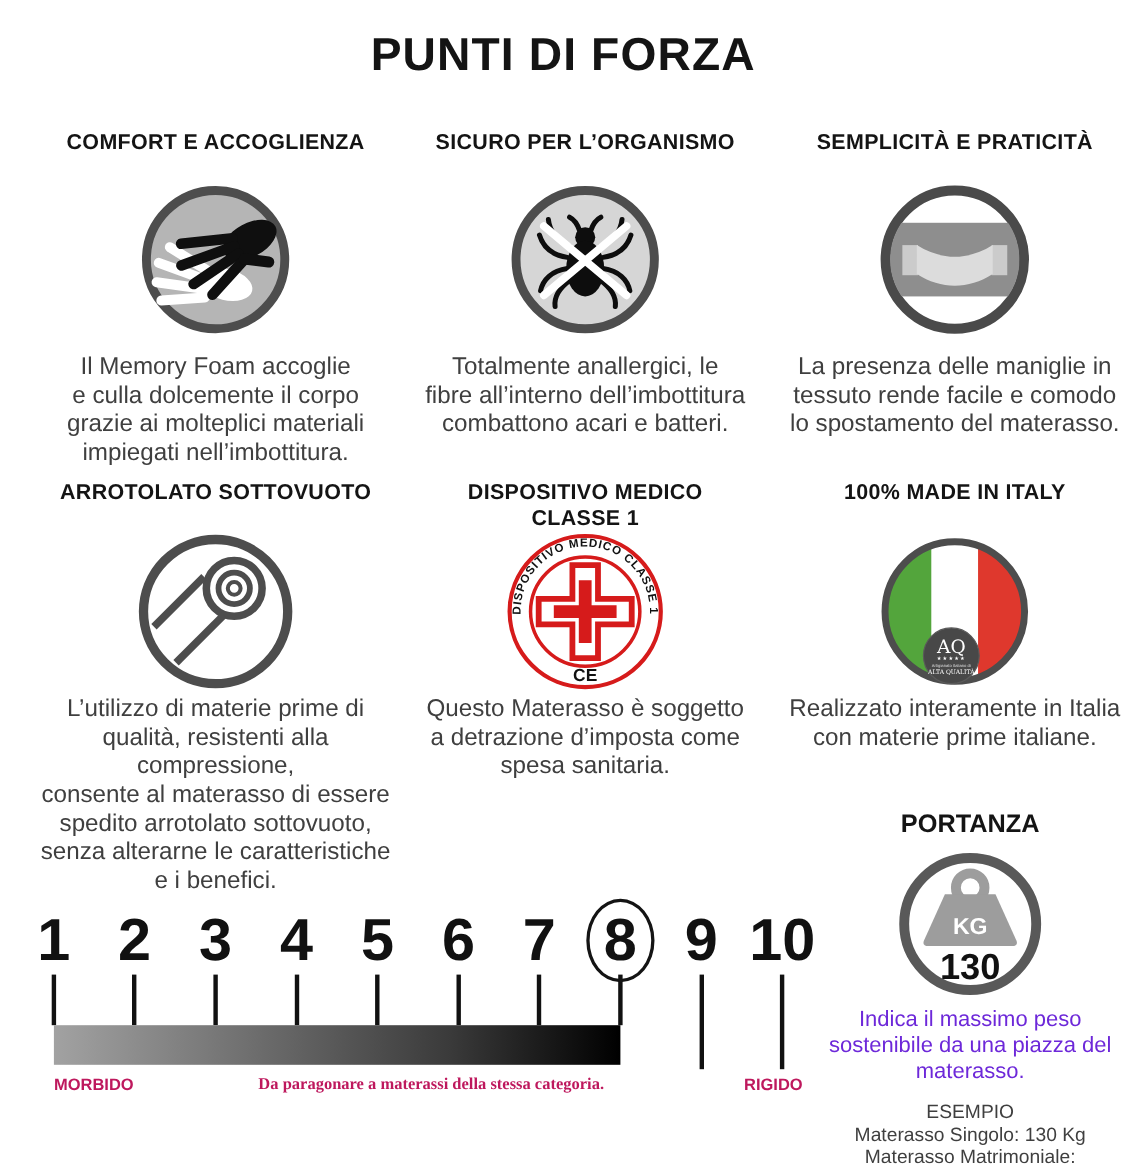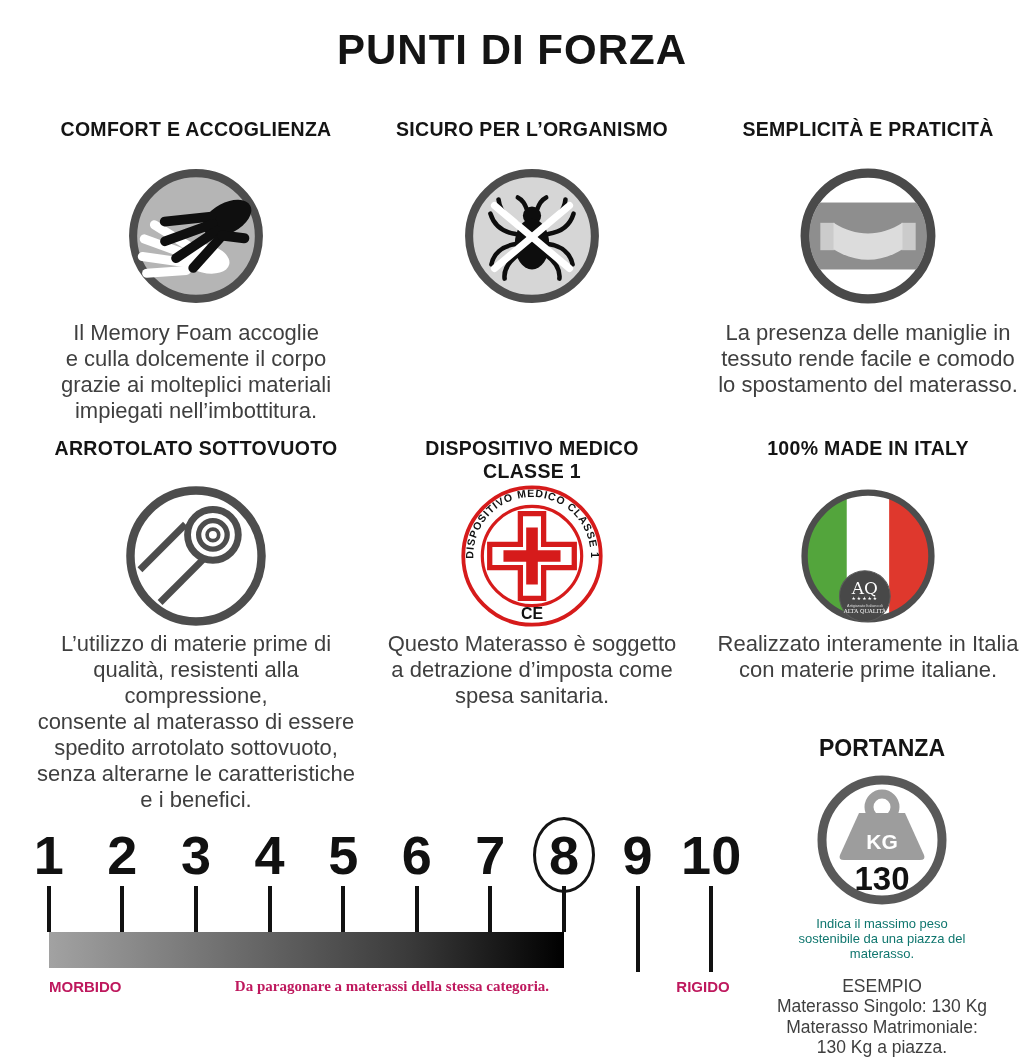--- a/index.html
+++ b/index.html
@@ -43,21 +43,21 @@
   .scale-labels { position:absolute; top:226px; left:0; width:760px; height:22px;
     font-size:15px; font-weight:700; color:#be185d; }
   .lab-left  { position:absolute; left:49px; }
   .lab-center{ position:absolute; left:392px; transform:translateX(-50%); width:max-content;font-family:Liberation Serif, serif; }
   .lab-right { position:absolute; left:703px; transform:translateX(-50%); }
   
   .portanza { position:absolute; top:735px; left:742px; width:280px; text-align:center; }
   .p-title { margin:0; font-size:23px; font-weight:800; color:#141414; }
   .p-icon { width:140px; height:140px; margin:8px auto 0; }
   .p-icon svg { width:100%; height:100%; display:block; }
-  .p-text { margin:6px 0 0; font-size:13px; line-height:1.17; color:#0f766e; white-space:pre-line; }
+  .p-text { margin:6px 0 0; font-size:20px; line-height:1.17; color:#6d28d9; white-space:pre-line; }
   .p-example { margin:14px 0 0; font-size:17.5px; line-height:1.17; color:#3f3f3f; white-space:pre-line; }
 </style>
 </head>
 <body>
 
 <div class="page">
 
   <h1 class="title">PUNTI DI FORZA</h1>
 
   <section class="features">
@@ -108,20 +108,23 @@
             <path d="M 13,18 C 24,26 28,34 27,42"></path>
           </g>
           <circle cx="0" cy="-20" r="9" fill="#0d0d0d"></circle>
           <ellipse cx="0" cy="8" rx="17" ry="25" fill="#0d0d0d"></ellipse>
           <g stroke="#ffffff" stroke-width="7" stroke-linecap="round">
             <line x1="-37" y1="-30" x2="37" y2="32"></line>
             <line x1="37" y1="-30" x2="-37" y2="32"></line>
           </g>
         </svg>
       </div>
+      <p class="f-text">Totalmente anallergici, le
+fibre all’interno dell’imbottitura
+combattono acari e batteri.</p>
     </div>
 
     <div class="feature row1">
       <h2 class="f-title">SEMPLICITÀ E PRATICITÀ</h2>
       <div class="f-icon">
         <svg viewBox="-70 -70 140 140">
           <clipPath id="handleClip">
               <circle r="58"></circle>
             </clipPath>
           <circle r="62" fill="#ffffff" stroke="#4a4a4a" stroke-width="9"></circle>

